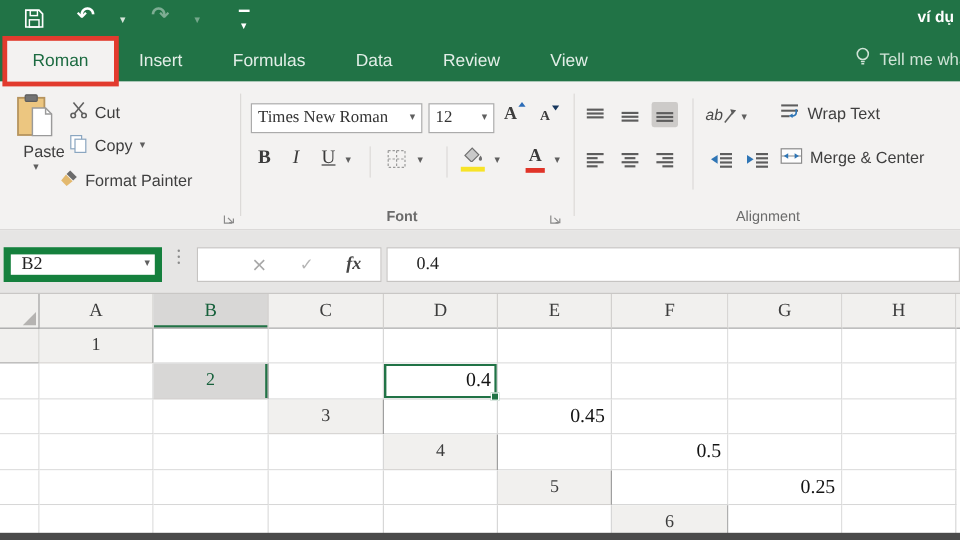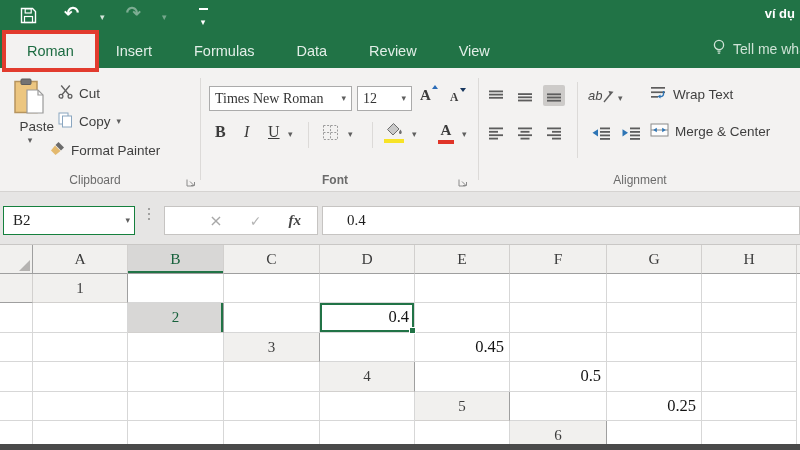--- a/index.html
+++ b/index.html
@@ -67,21 +67,21 @@
 
   .selbox { display:inline-block; padding:2px 3px 0; background:#cdcbc9; border-radius:2px; }
   .alicon { position:absolute; }
   .orient-btn { position:absolute; left:588px; top:20px; display:flex; align-items:flex-end; gap:1px;
                 font-style:italic; font-size:13px; color:#4a4a4a; }
 
   
   .fband { position:absolute; top:192px; left:0; width:800px; height:53px; background:#e6e5e4;
            border-bottom:1px solid #c9c7c5; }
   .namebox { position:absolute; left:3px; top:14px; width:132px; height:29px; background:#fff;
-             border:1px solid #15803d; display:flex; align-items:center; padding:0 4px 0 9px;
+             border:6px solid #15803d; display:flex; align-items:center; padding:0 4px 0 9px;
              font-size:15px; color:#222; }
   .dots { position:absolute; left:148px; top:16px; display:flex; flex-direction:column; gap:3px; }
   .dots i { width:2px; height:2px; border-radius:50%; background:#8a8a8a; }
   .fxbox { position:absolute; left:164px; top:14px; width:154px; height:29px; background:#fff;
            border:1px solid #c6c4c2; display:flex; align-items:center; justify-content:flex-end;
            gap:27px; padding-right:16px; }
   .fx-cancel { color:#a8a8a8; font-size:16px; font-family:"DejaVu Sans",sans-serif; }
   .fx-enter { color:#b5b5b5; font-size:14px; font-family:"DejaVu Sans",sans-serif; }
   .fx-label { font-family:"Liberation Serif","DejaVu Serif",serif; font-style:italic; font-weight:bold;
               font-size:15px; color:#454545; }
@@ -194,21 +194,20 @@
     </div>
     <div class="rbtn" style="left:50px; top:73px;">
       <span>
         <svg width="15" height="15" viewBox="0 0 15 15">
           <path d="M8.5 1 L14 6.5 L11 9.5 L5.5 4 z" fill="#6b6b6b"></path>
           <path d="M5 4.5 L10.5 10 L5.5 14 L1 9.5 z" fill="#e3b96e"></path>
         </svg>
       </span>
       <span>Format Painter</span>
     </div>
-    <div class="grouplabel" style="left:20px; width:150px;">Clipboard</div>
     <span class="launcher" style="left:186px;">
       <svg width="10" height="10" viewBox="0 0 10 10" fill="none" stroke="#8a8a8a">
         <path d="M1 2.5 v6.5 h6.5"></path>
           <path d="M4 4.5 l4 4"></path>
           <path d="M8.5 5 v3.5 H5"></path>
       </svg>
     </span>
     <div class="vdiv" style="left:200px; top:10px; height:102px;"></div>
 
     <div class="font-combo">

